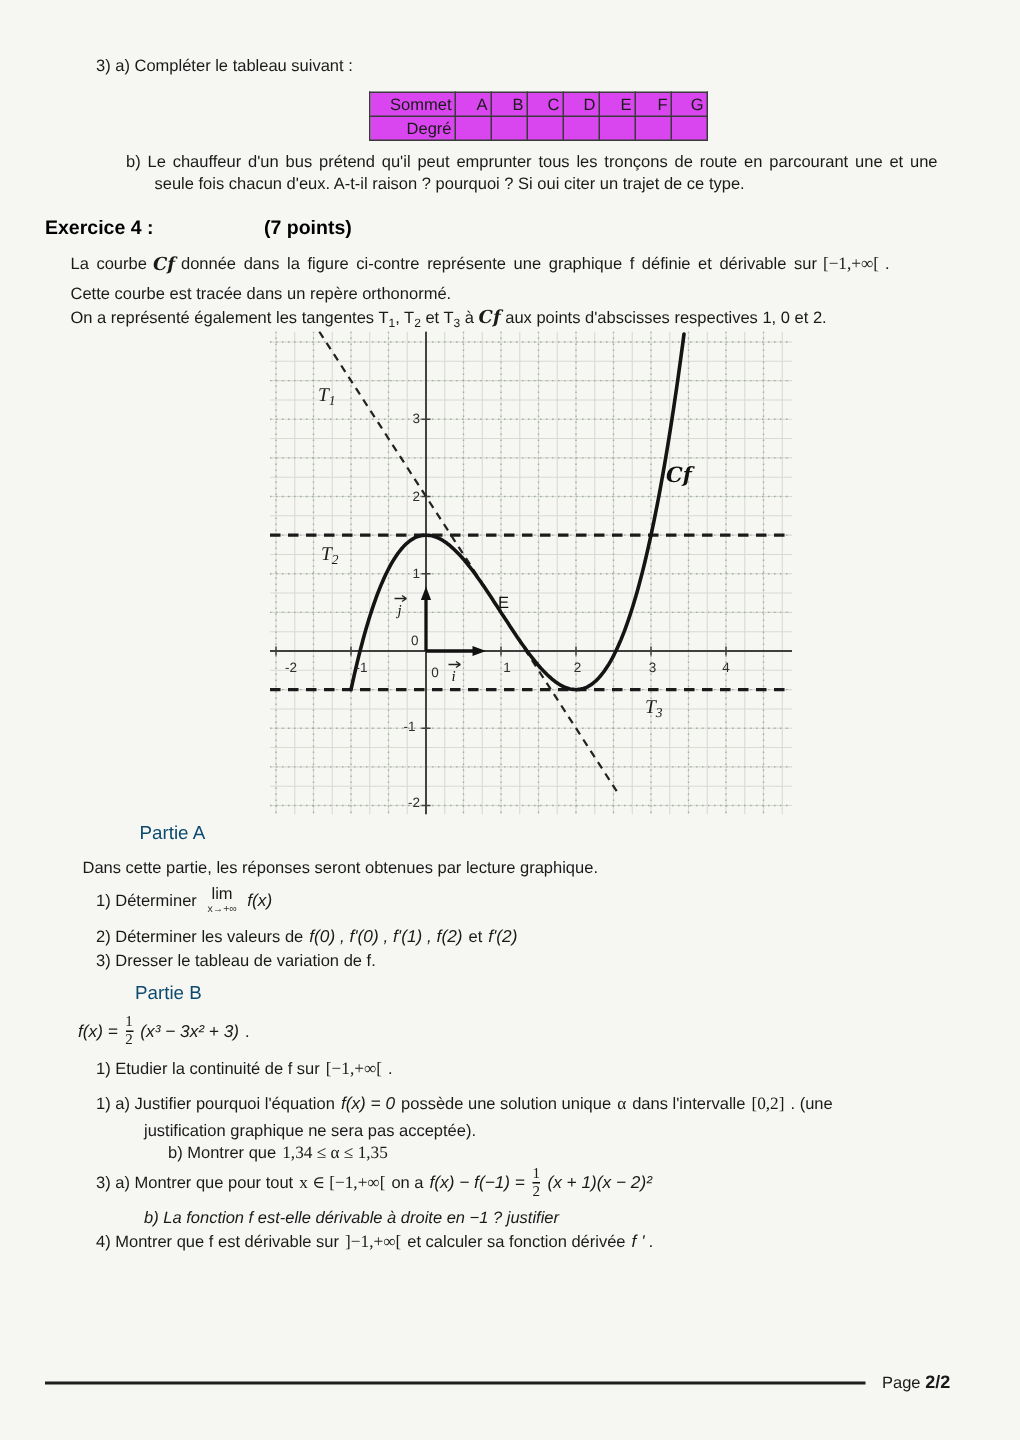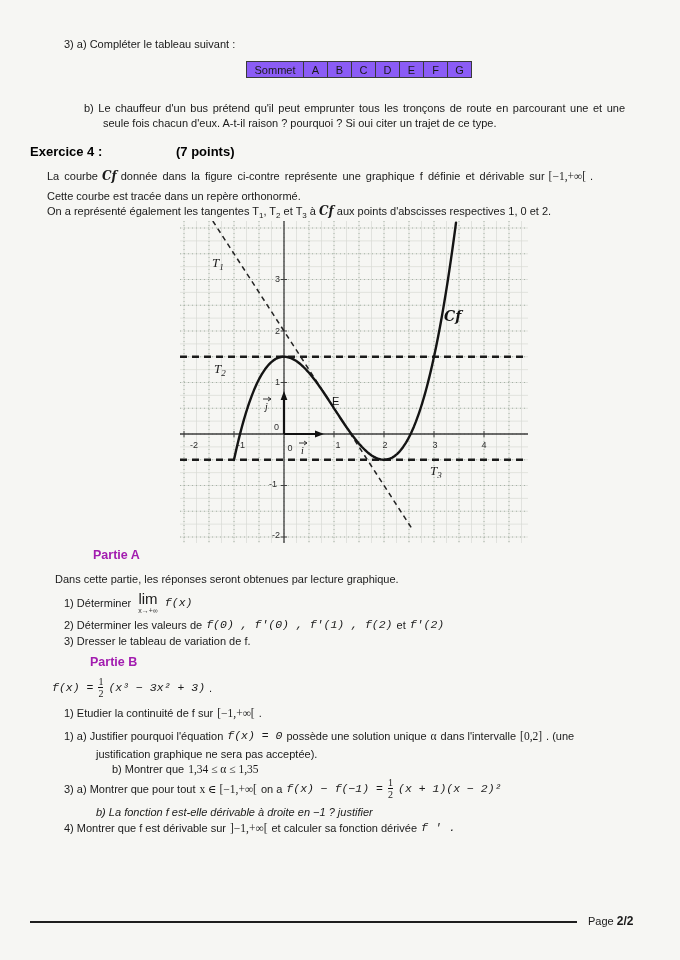--- a/index.html
+++ b/index.html
@@ -1,33 +1,33 @@
 <!DOCTYPE html>
 <html><head>
 <meta charset="utf-8">
 <style>
   html,body{margin:0;padding:0;}
   body{width:680px;height:960px;background:#f6f6f3;font-family:"Liberation Sans","DejaVu Sans",sans-serif;color:#1a1a1a;position:relative;overflow:hidden;}
   .abs{position:absolute;white-space:nowrap;}
   .t{font-size:11px;line-height:14px;}
   .bold{font-weight:bold;}
   .head{font-size:13px;font-weight:bold;color:#000;}
-  .subhead{font-size:12.5px;font-weight:bold;color:#a21caf;padding-left:46px;}
-  .math{font-family:Liberation Mono, monospace;font-style:italic;font-size:11.5px;text-align:center;}
+  .subhead{font-size:12.5px;font-weight:normal;color:#0c4a6e;padding-left:46px;}
+  .math{font-family:Liberation Sans, sans-serif;font-style:italic;font-size:11.5px;text-align:center;}
   .mnum{font-family:"Liberation Serif","DejaVu Serif",serif;font-style:normal;font-size:11.5px;}
   .script{font-family:"DejaVu Serif","Liberation Serif",serif;font-style:italic;font-weight:bold;font-size:12px;}
   .sub{font-size:8px;vertical-align:-3px;}
   .row{display:flex;align-items:center;gap:4px;}
   .frac{display:inline-flex;flex-direction:column;align-items:center;line-height:1;font-size:10px;font-family:"Liberation Serif","DejaVu Serif",serif;font-style:normal;margin:0 1px;vertical-align:middle;}
   .frac .den{border-top:1px solid #111;padding-top:1px;}
   .limblk{display:inline-flex;flex-direction:column;align-items:center;line-height:1;margin:0 3px;vertical-align:middle;}
-  .limblk .limword{font-size:15px;}
+  .limblk .limword{font-size:11px;}
   .limblk .limsub{font-size:7px;color:#333;margin-top:1px;}
   table.deg{border-collapse:collapse;font-size:11px;}
-  table.deg td{border:1px solid #3a3a3a;text-align:center;height:15px;padding:0 2px;background:#8b5cf6;}
+  table.deg td{border:1px solid #3a3a3a;text-align:right;height:15px;padding:0 2px;background:#d946ef;}
   table.deg td.wide{width:52px;}
   table.deg td.sm{width:19px;}
   .wsp1{word-spacing:1.5px;}
   .wsp2{word-spacing:2px;}
   .rule{position:absolute;background:#1e1e1e;}
   
   .fine{stroke:#d8dad4;stroke-width:0.7;}
   .dot{stroke:#9fae9f;stroke-width:0.9;stroke-dasharray:1 3;}
   .axis{stroke:#3f3f3f;stroke-width:1.3;}
   .tick{stroke:#3f3f3f;stroke-width:1;}
@@ -52,20 +52,30 @@
   <tbody>
       <tr>
     <td class="wide">Sommet</td>
     <td class="sm">A</td>
     <td class="sm">B</td>
     <td class="sm">C</td>
     <td class="sm">D</td>
     <td class="sm">E</td>
     <td class="sm">F</td>
     <td class="sm">G</td>
+  </tr>
+  <tr>
+    <td class="wide">Degré</td>
+    <td class="sm"></td>
+    <td class="sm"></td>
+    <td class="sm"></td>
+    <td class="sm"></td>
+    <td class="sm"></td>
+    <td class="sm"></td>
+    <td class="sm"></td>
   </tr>
 </tbody>
   </table>
 
 <div class="abs t wsp1" style="left:84px;top:101px;">b) Le chauffeur d'un bus prétend qu'il peut emprunter tous les tronçons de route en parcourant une et une</div>
 <div class="abs t" style="left:103px;top:116px;">seule fois chacun d'eux. A-t-il raison ? pourquoi ? Si oui citer un trajet de ce type.</div>
 
 <div class="abs head" style="left:30px;top:144px;">Exercice 4 :</div>
 <div class="abs head" style="left:176px;top:144px;">(7 points)</div>
 

